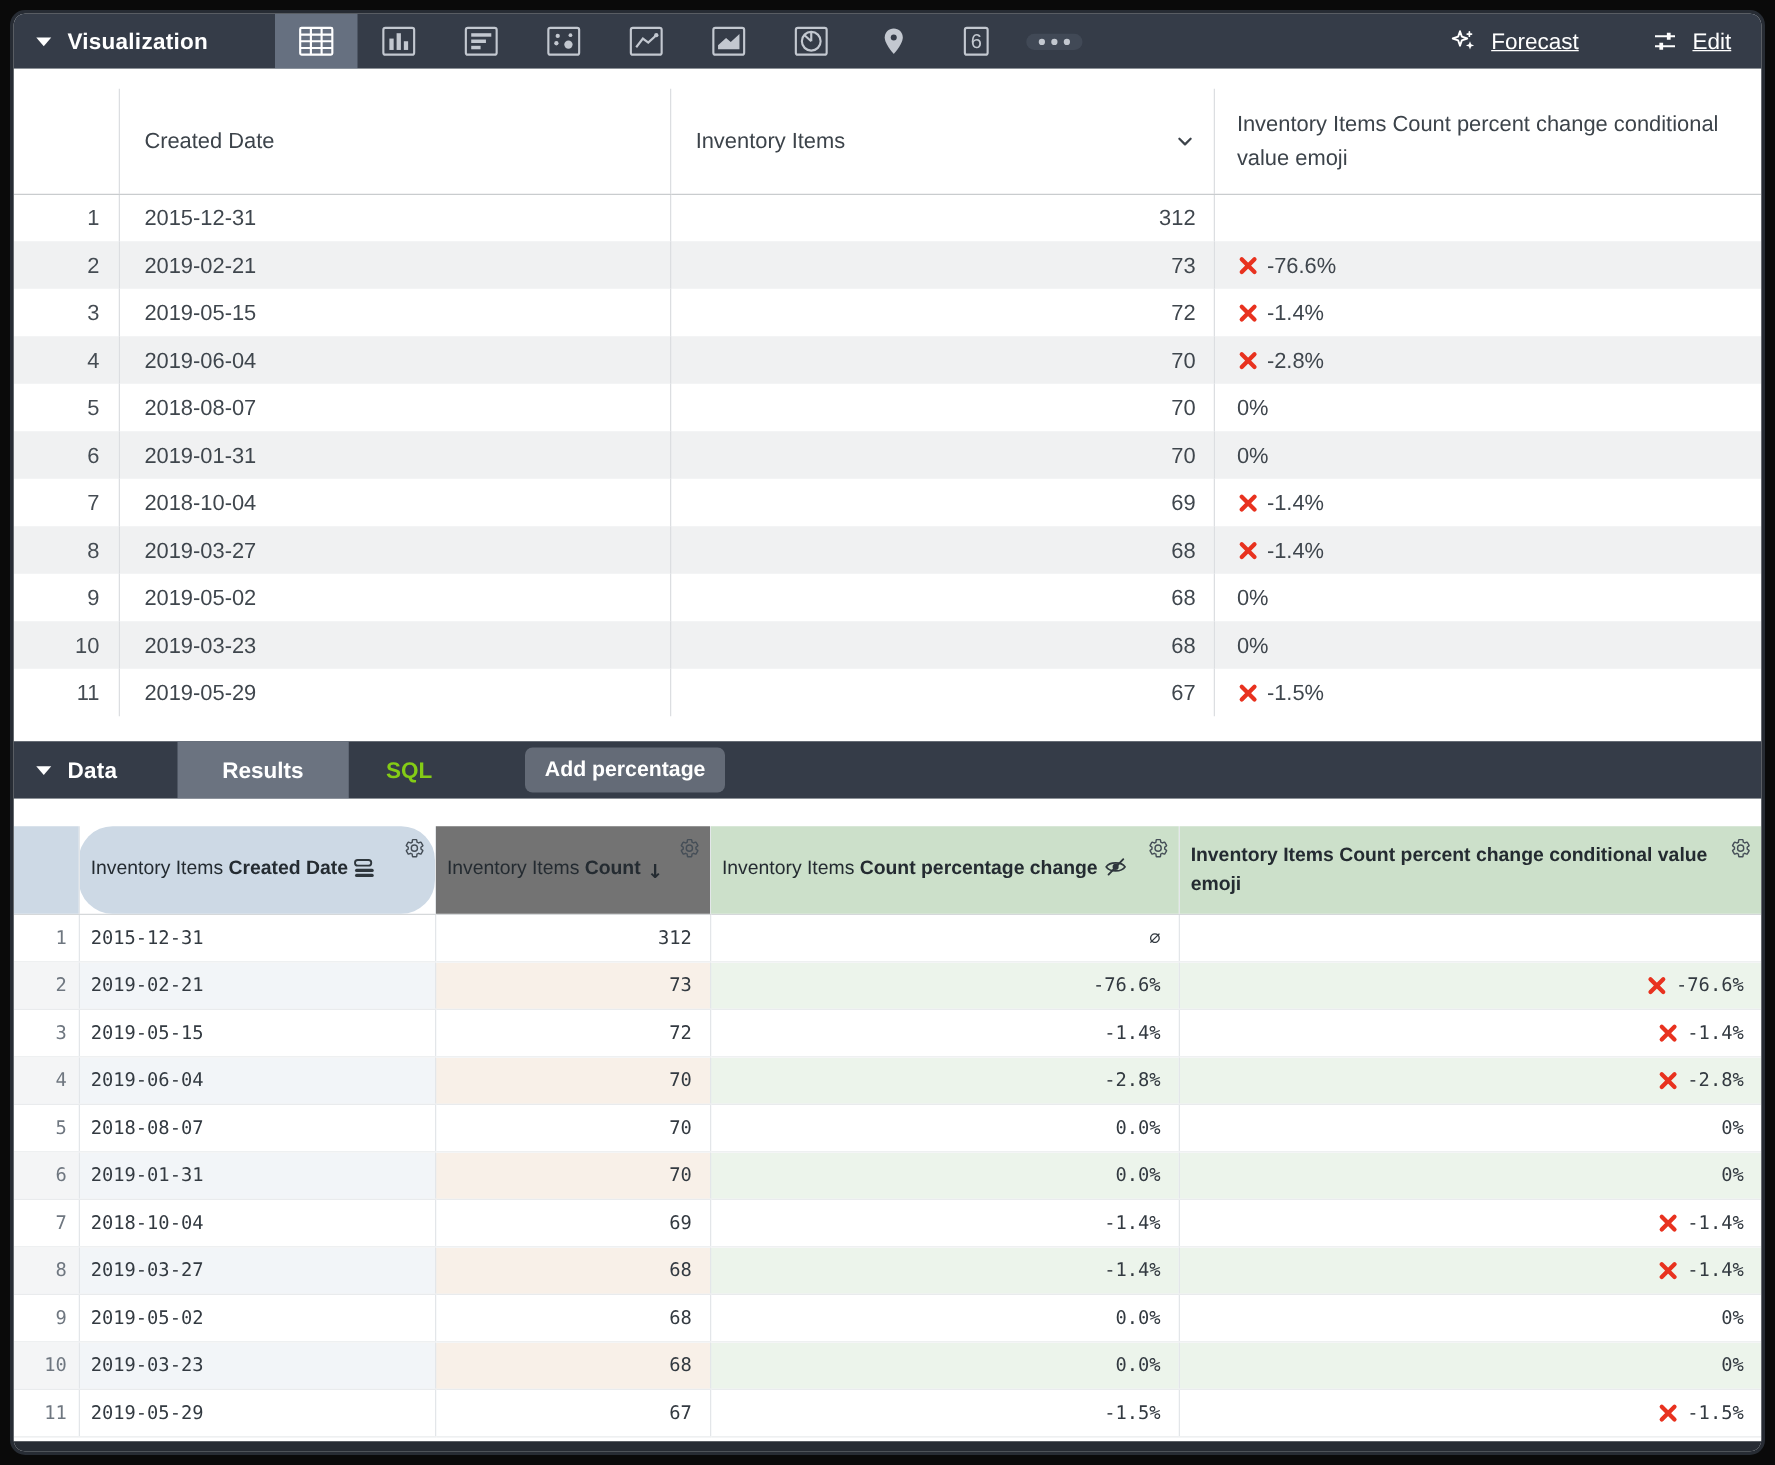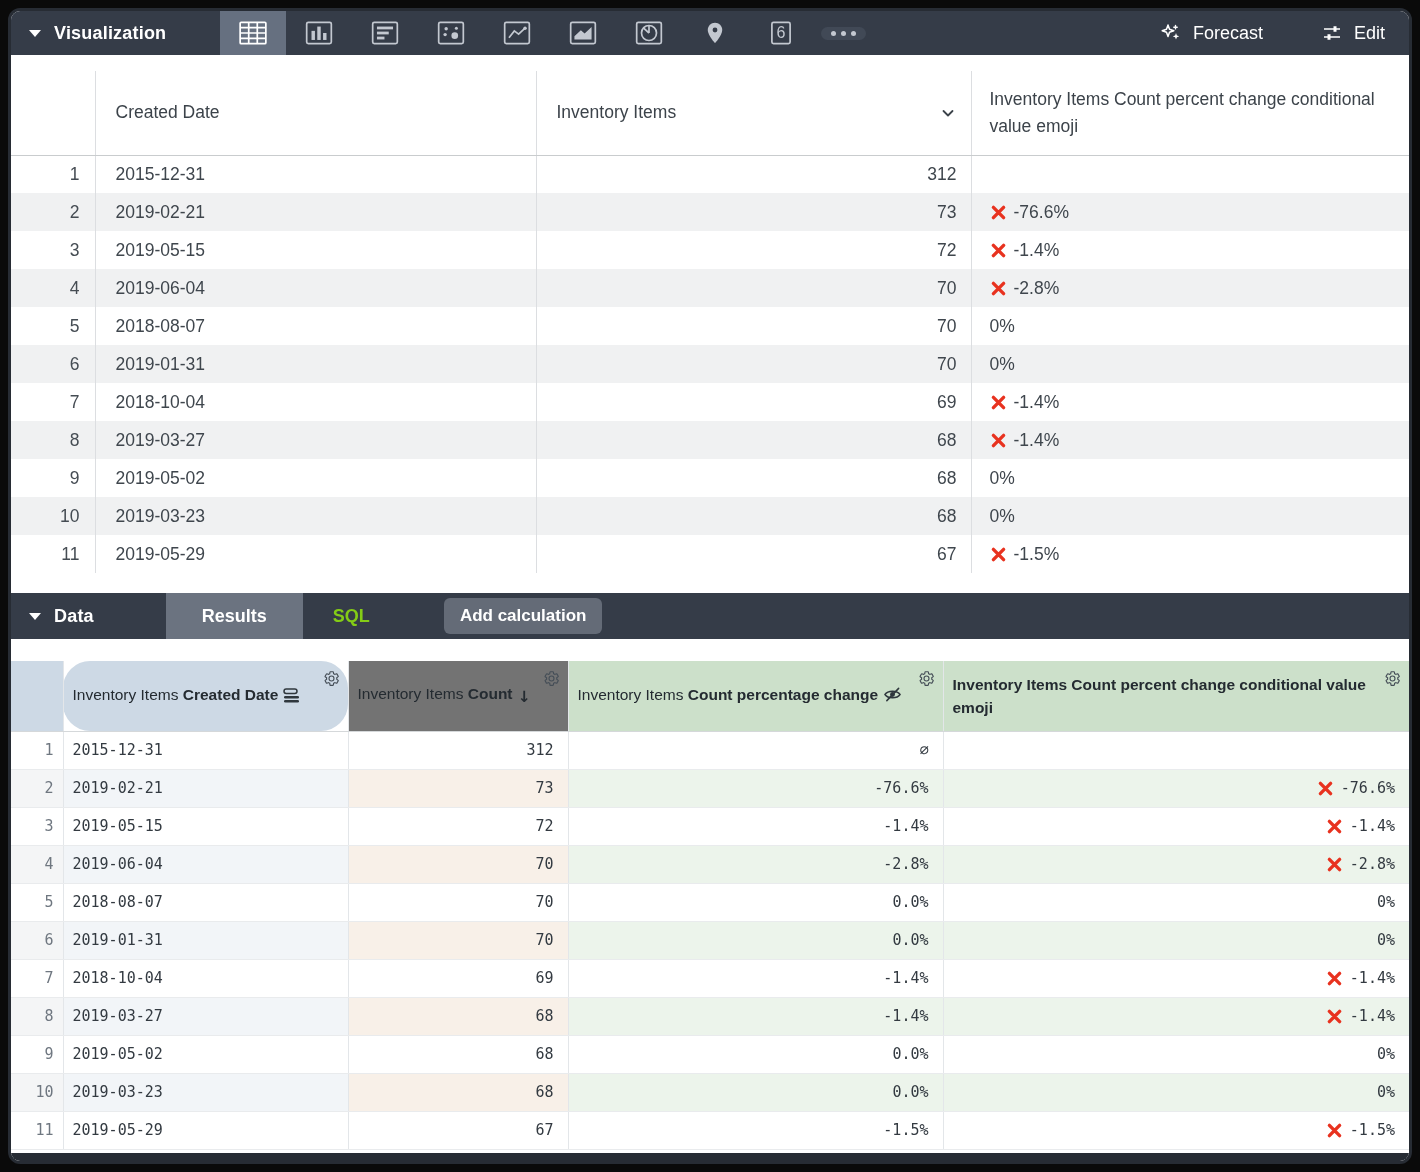--- a/index.html
+++ b/index.html
@@ -23,21 +23,21 @@
   .viz-type { width:66px; height:100%; display:flex; align-items:center; justify-content:center; cursor:pointer; }
   .viz-type svg { stroke:#c3c8d0; fill:none; stroke-width:1.6; }
   .viz-type svg .fill { fill:#c3c8d0; stroke:none; }
   .viz-type.selected { background:#667080; }
   .viz-type.selected svg { stroke:#fff; }
   .viz-type.more { width:58px; }
   .more-pill { background:#414956; border-radius:8px; padding:4px 10px; display:flex; gap:5px; align-items:center; }
   .more-pill i { width:5px; height:5px; border-radius:50%; background:#c3c8d0; display:block; }
 
   .toolbar-right { margin-left:auto; display:flex; align-items:center; gap:58px; }
-  .tb-btn { display:flex; align-items:center; gap:11px; color:#fff; font-size:18px; cursor:pointer; white-space:nowrap; }
+  .tb-btn { display:flex; align-items:center; gap:11px; color:#fff; font-size:18px; cursor:pointer; white-space:nowrap;text-decoration:underline; }
   .tb-btn svg { flex:none; }
 
   
   .viz-panel { height:538px; background:#fff; padding-top:16px; overflow:hidden; flex:none; }
   table { border-collapse:collapse; table-layout:fixed; width:1398px; }
   .viz th, .viz td { overflow:hidden; white-space:nowrap; }
   .viz th + th, .viz td + td { border-left:1px solid #dcdee1; }
   .viz thead th { height:84px; border-bottom:1px solid #c9ccce; font-weight:normal;
                   font-size:17.5px; color:#3c434a; text-align:left; vertical-align:middle; }
   .viz tbody td { height:38px; font-size:17.5px; color:#3f464d; }
@@ -53,21 +53,21 @@
   .xmark { width:17px; height:17px; vertical-align:-2px; margin-right:7px; }
   .xmark path { stroke:#e8321f; stroke-width:4; stroke-linecap:round; fill:none; }
   .emj-cell { display:flex; align-items:center; }
 
   
   .data-bar { height:46px; padding:0 6px 0 18px; }
   .tab { height:100%; display:flex; align-items:center; padding:0 36px; font-size:18px;
          font-weight:bold; color:#fff; cursor:pointer; margin-left:0; }
   .tab.active { background:#6b7380; }
   .tab.inactive { color:#84cc16; padding:0 30px; }
-  .tabs { display:flex; height:100%; margin-left:72px; }
+  .tabs { display:flex; height:100%; margin-left:48px; }
   .add-calc { margin-left:44px; background:#646b77; border:none; border-radius:6px;
               padding:8px 16px; color:#fff; font-weight:bold; font-size:17px; cursor:pointer;
               font-family:"Liberation Sans",sans-serif; }
   .data-right { margin-left:auto; display:flex; align-items:center; }
   .rl-label { color:#fff; font-size:18px; margin-right:12px; white-space:nowrap; }
   .rl-input { width:64px; height:33px; border:none; border-radius:4px; font-size:16.5px;
               padding:0 9px; color:#3a424b; font-family:"Liberation Sans",sans-serif; }
   .checkbox { width:17px; height:17px; border:2.5px solid #fff; border-radius:3px;
               margin:0 11px 0 26px; flex:none; cursor:pointer; }
   .totals-label { color:#fff; font-size:18px; }
@@ -363,21 +363,21 @@
     </table>
   </div>
 
   <div class="bar data-bar">
     <span class="caret"></span>
     <span class="bar-title">Data</span>
     <div class="tabs">
       <span class="tab active">Results</span>
       <span class="tab inactive">SQL</span>
     </div>
-    <button class="add-calc">Add calculation</button>
+    <button class="add-calc">Add percentage</button>
   </div>
 
   <div class="results-panel">
     <table class="res">
       <colgroup>
           <col style="width:52px">
           <col style="width:285px">
           <col style="width:220px">
           <col style="width:375px">
           <col style="width:466px">

